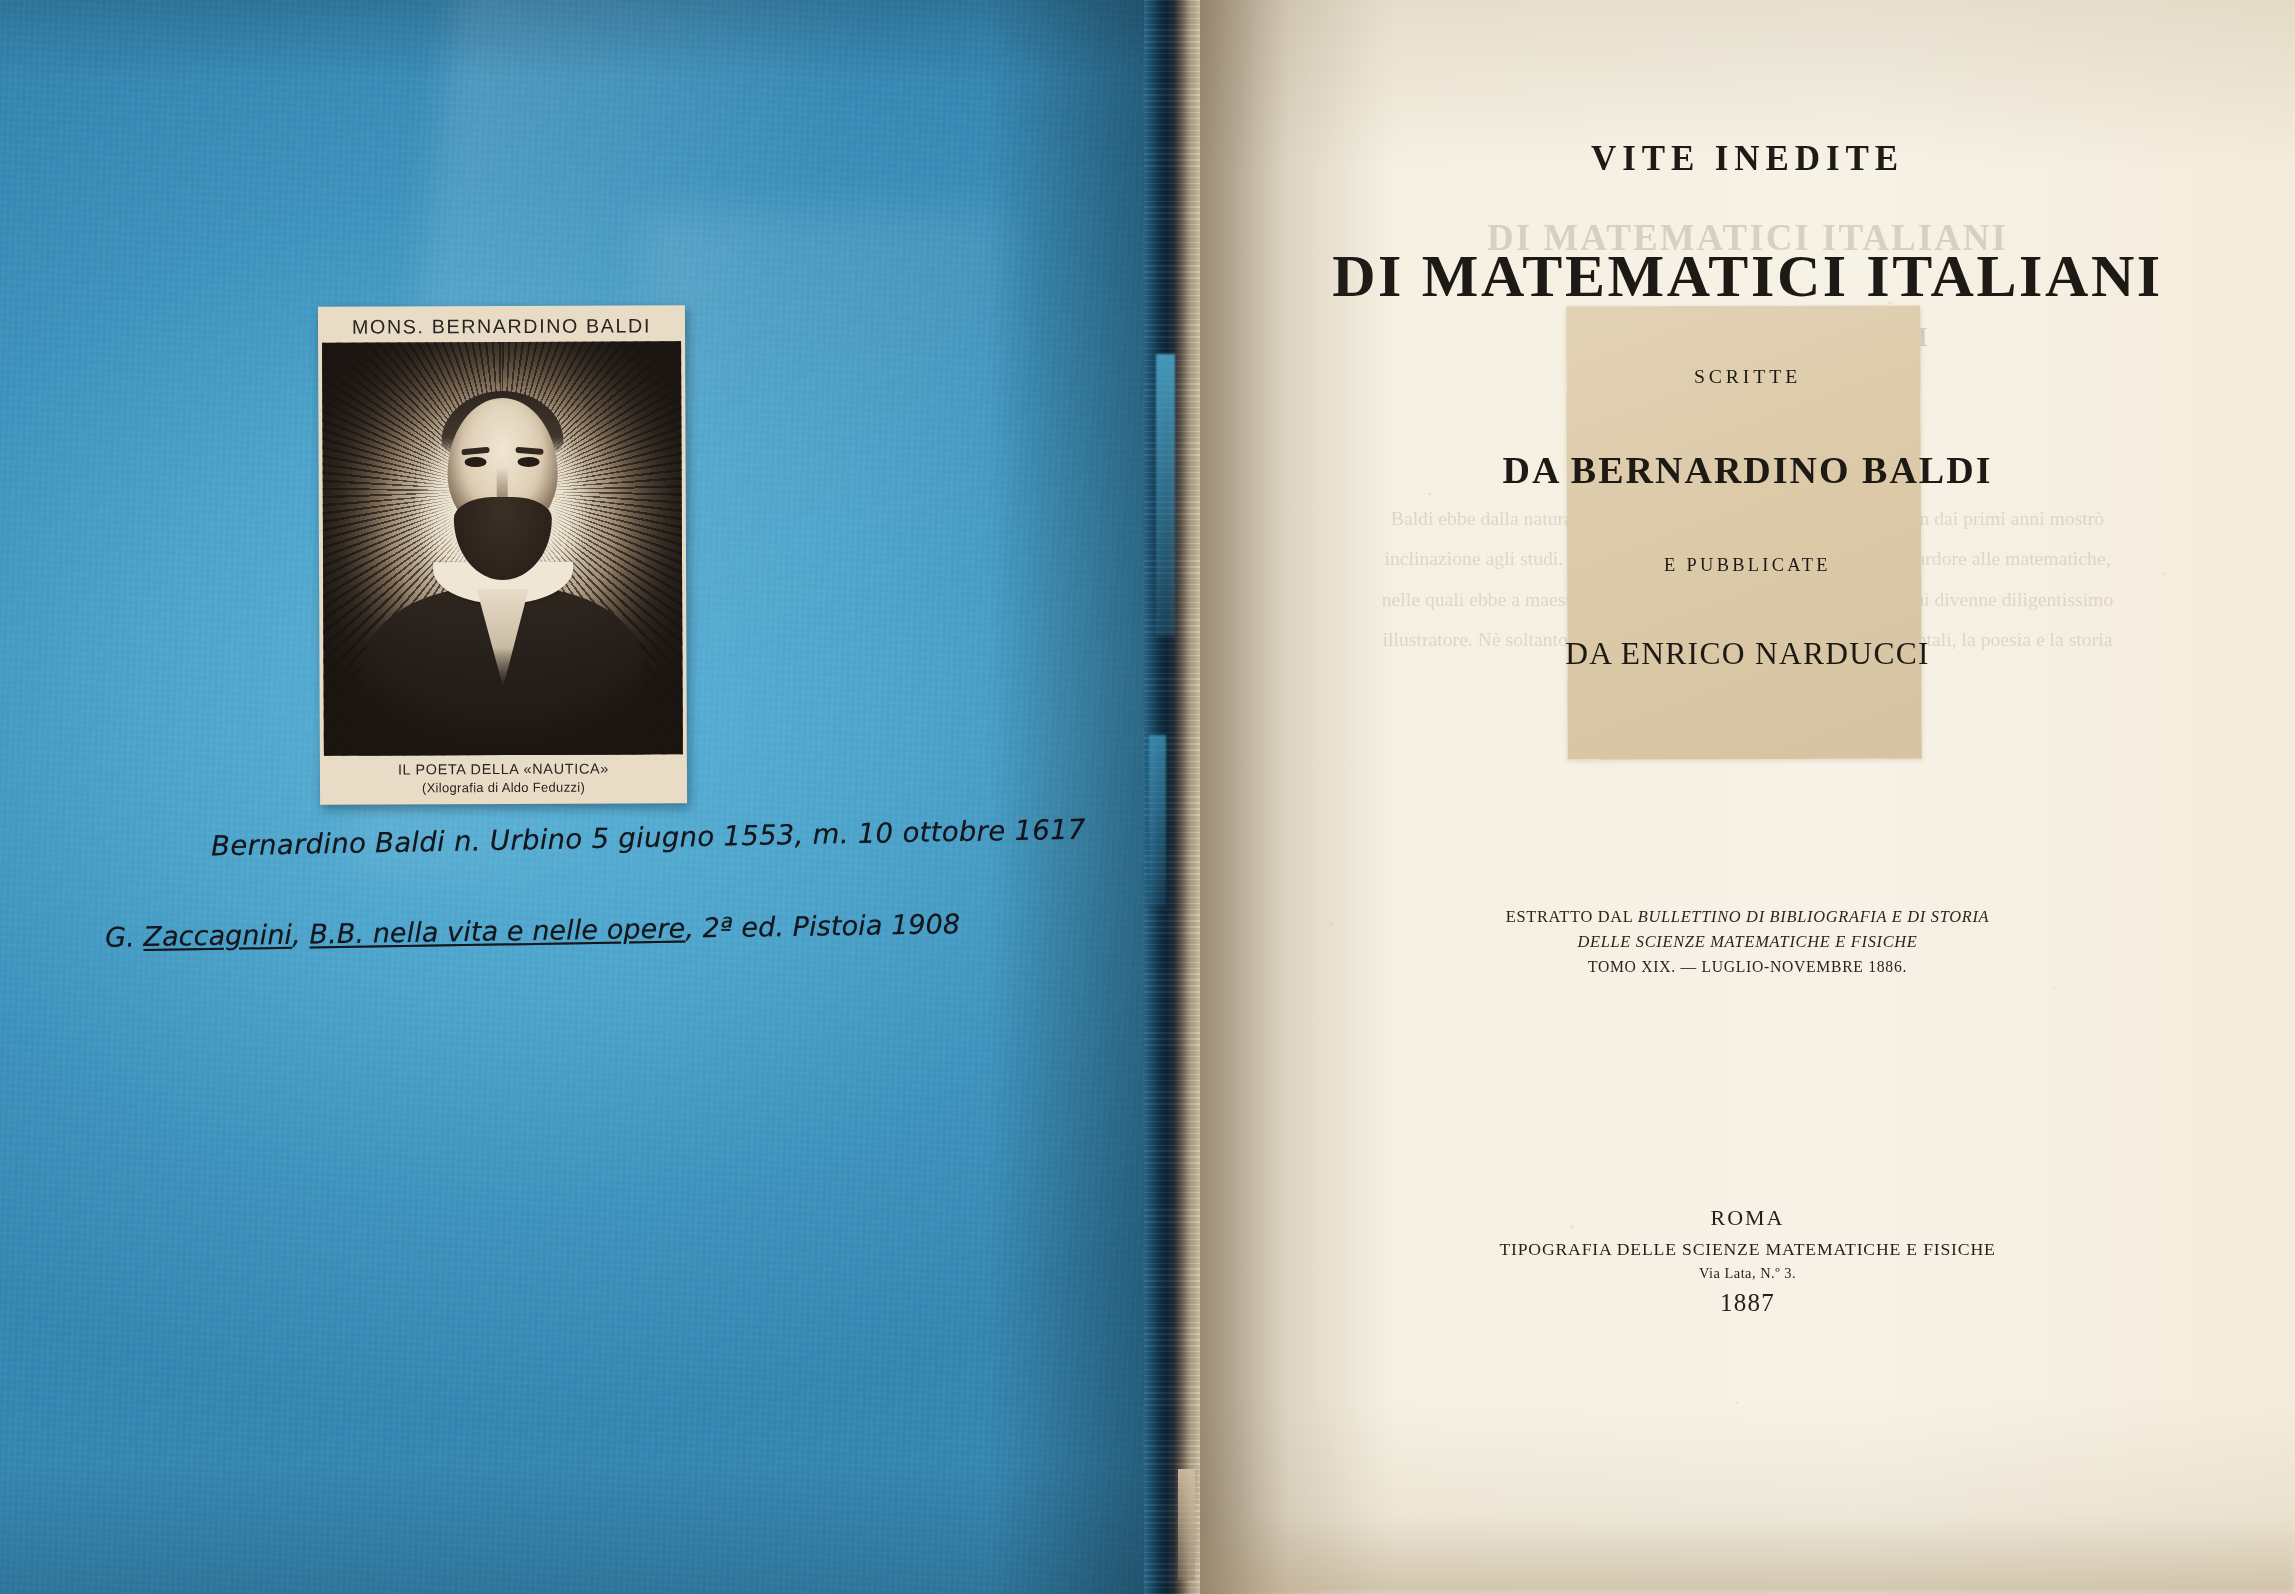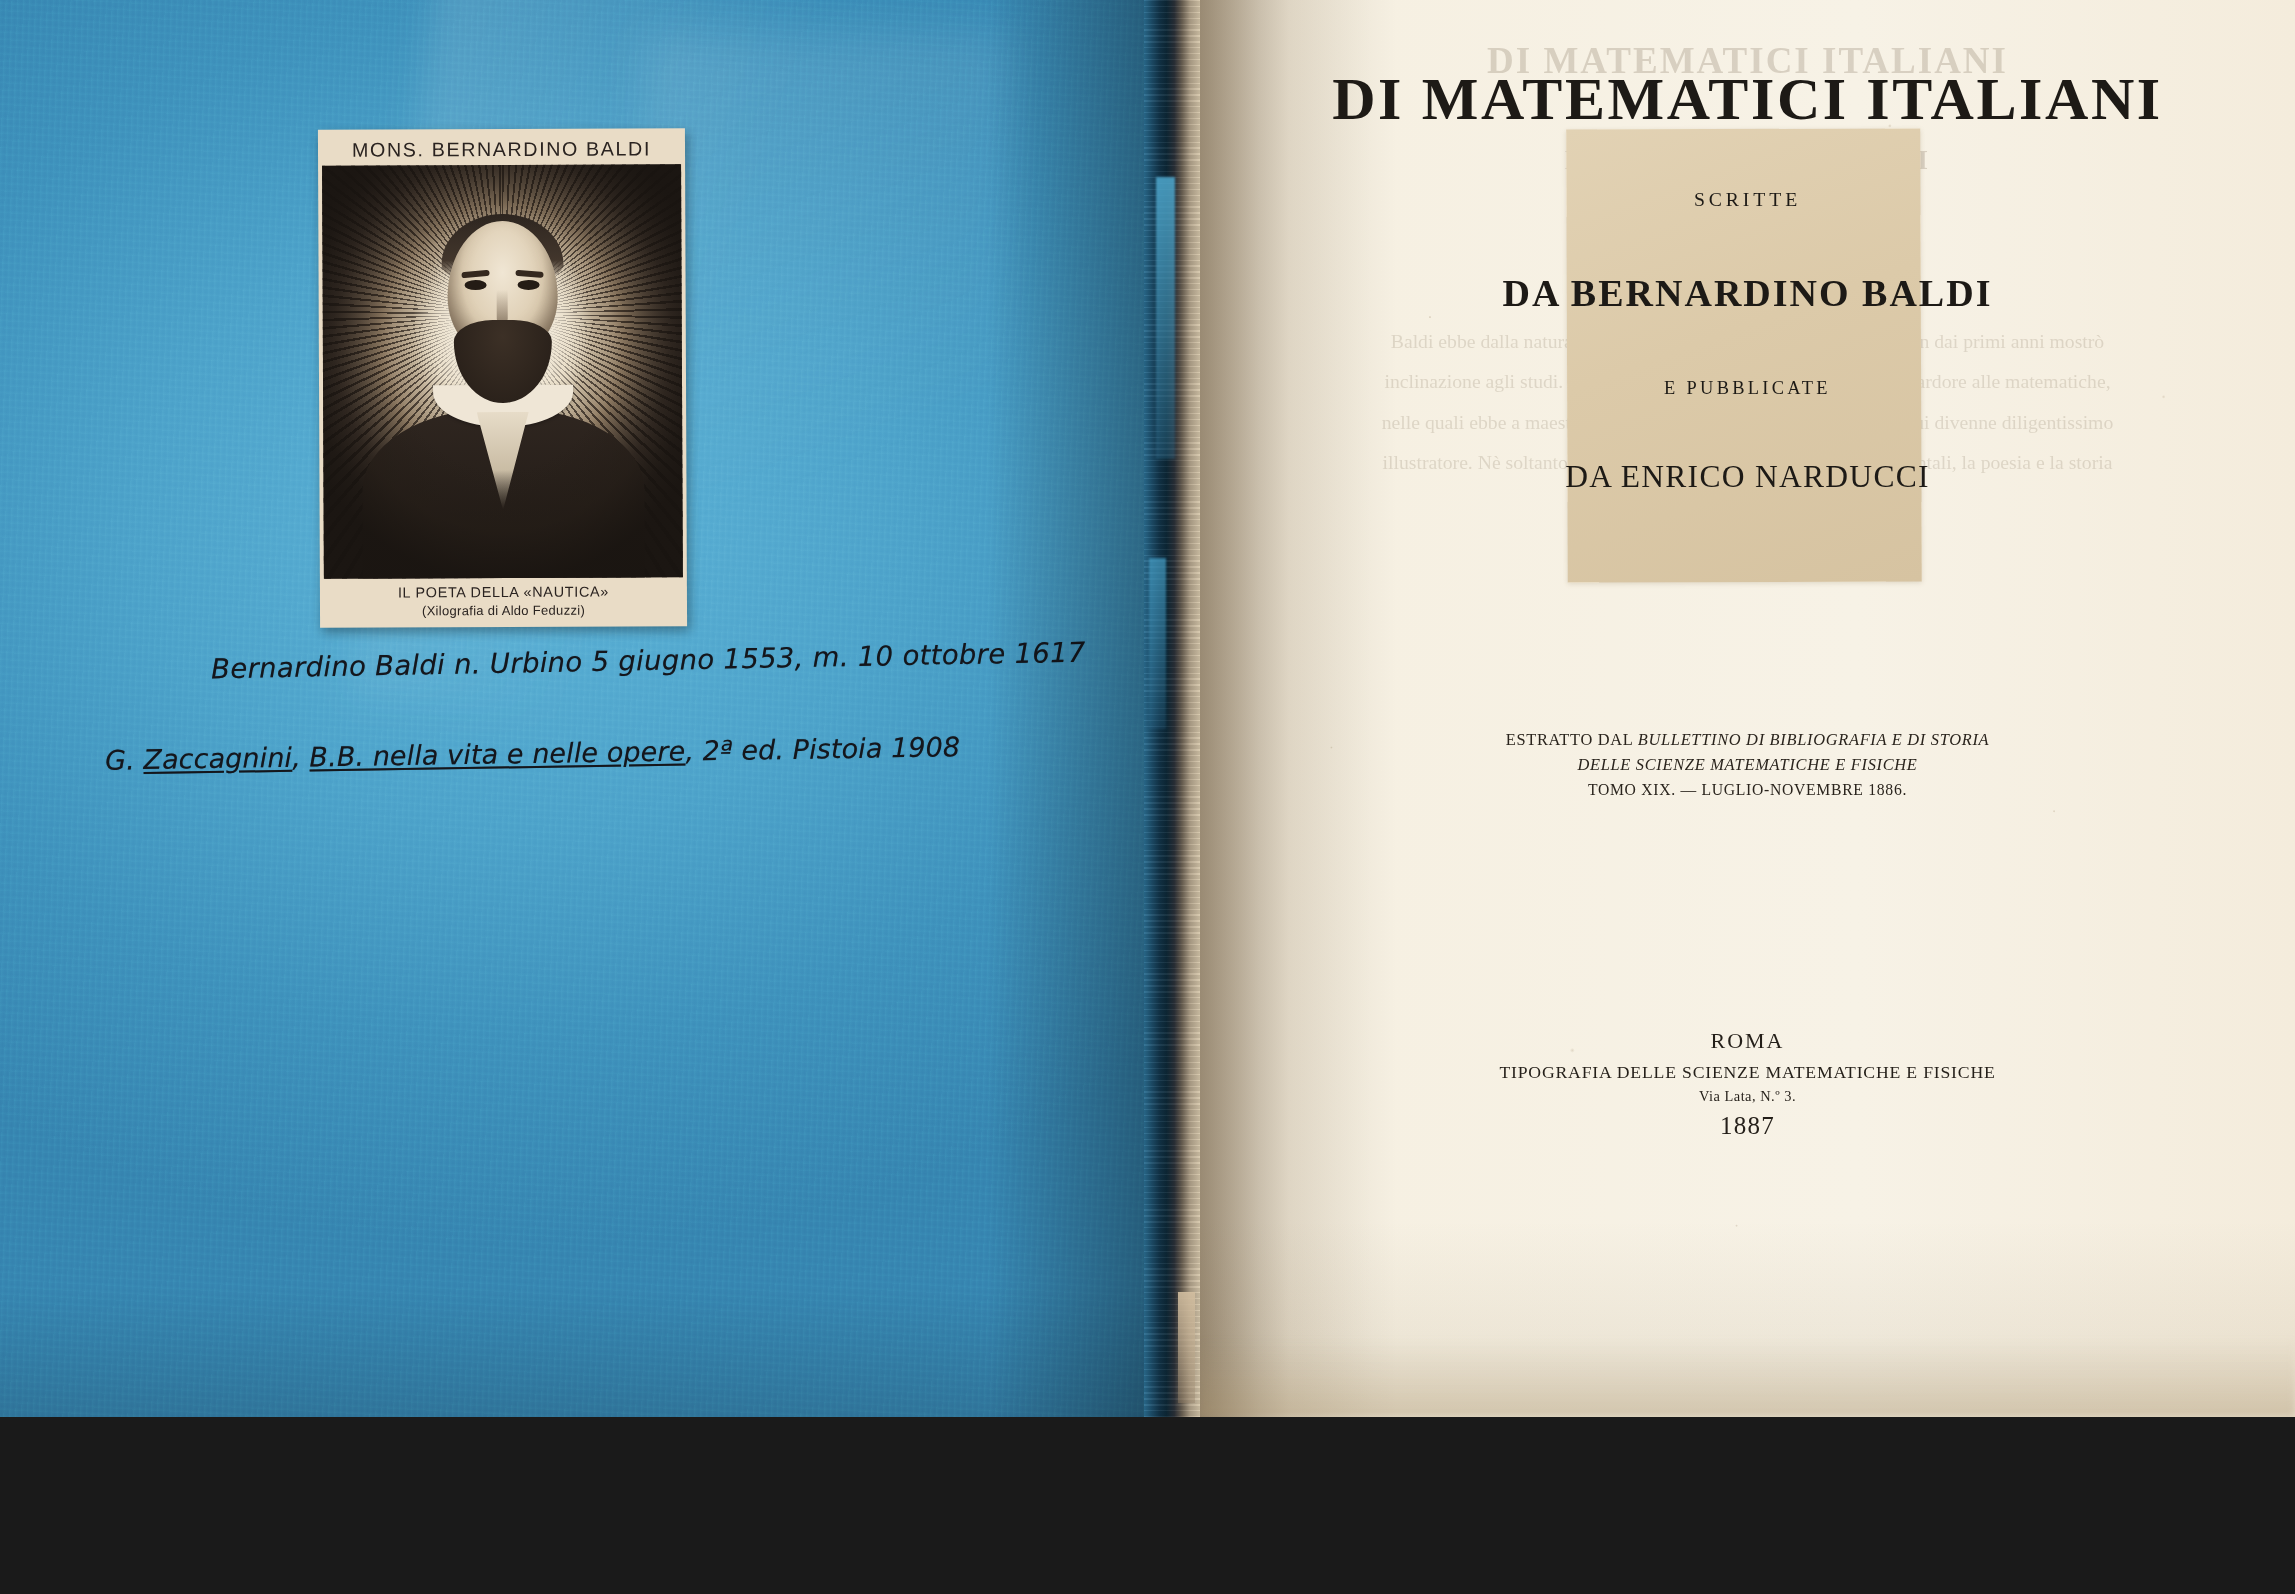--- a/index.html
+++ b/index.html
@@ -13,21 +13,20 @@
     overflow: hidden;
     font-family: "Liberation Serif", serif;
   }
 
   .book {
     position: relative;
     width: 2295px;
     height: 1240px;
     display: flex;
     background: #fef9c3;
-    align-items: center;
   }
 
   
   .left-page {
     position: relative;
     width: 1144px;
     height: 1594px;
     background:
       radial-gradient(ellipse 918px 721px at 46% 44%, #5fb4d8 0%, #4ea4cb 42%, #3f93bd 72%, #3787b2 100%);
     overflow: hidden;

